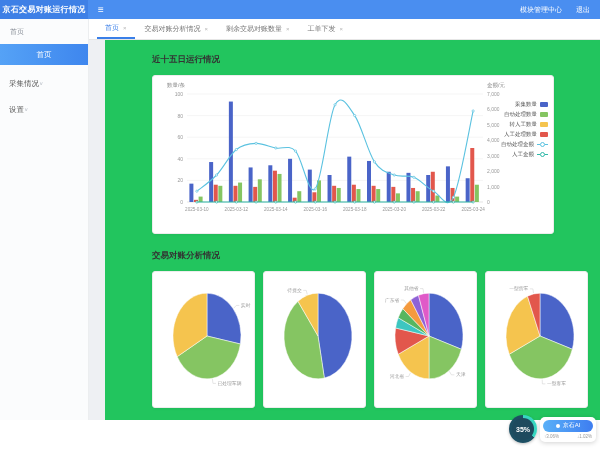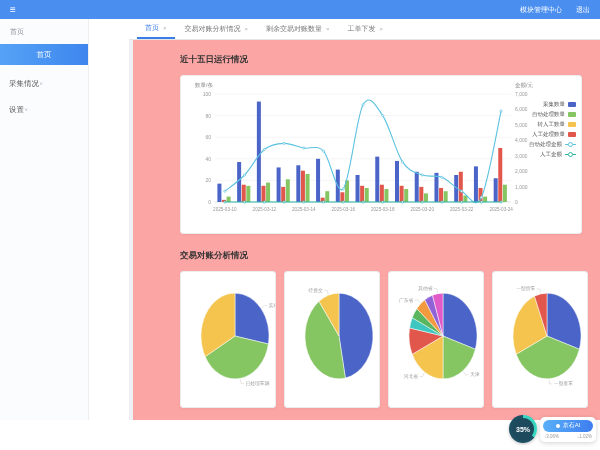--- a/index.html
+++ b/index.html
@@ -6,36 +6,36 @@
     font-family:"Liberation Sans",sans-serif;background:#fff;position:relative;}
   svg{font-family:inherit;}
   
   .topbar{height:19px;background:#4a8ef0;display:flex;align-items:center;color:#fff;}
   .brand{width:88px;height:100%;background:#3e80e6;font-size:8px;font-weight:bold;
     display:flex;align-items:center;justify-content:center;letter-spacing:.3px;white-space:nowrap;}
   .burger{margin-left:10px;font-size:10px;line-height:1;cursor:pointer;}
   .top-links{margin-left:auto;display:flex;gap:14px;font-size:7px;padding-right:10px;}
   .top-links span{cursor:pointer;}
   
-  .layout{display:flex;height:401px;gap:40px;}
+  .layout{display:flex;height:401px;}
   .sidebar{width:88px;background:#fbfcfd;border-right:1px solid #eceef0;font-size:7.5px;color:#555;flex:none;}
   .side-header{padding:8px 10px 7px;color:#8a8f99;font-size:7px;}
   .side-item{height:21px;display:flex;align-items:center;justify-content:flex-start;
     padding:0 9px;cursor:pointer;margin-bottom:5px;}
   .side-item.active{background:linear-gradient(90deg,#55a2f6,#3e86ee);color:#fff;justify-content:center;margin-bottom:8px;}
   .chev{color:#b9bec6;font-size:6px;transform:scaleY(.8);}
   .main{flex:1;background:#eef0f3;display:flex;flex-direction:column;min-width:0;}
   
   .tabbar{height:20px;background:#fff;border-bottom:1px solid #e6e6e6;display:flex;
     align-items:stretch;padding-left:8px;gap:2px;flex:none;}
   .tab{font-size:7px;color:#777;padding:0 8px;display:flex;gap:4px;align-items:center;cursor:pointer;}
   .tab.active{color:#3a7fe8;border-bottom:2px solid #3a7fe8;}
   .tab .x{color:#b5b5b5;font-size:6px;}
   
-  .content{flex:1;background:#fca5a5;margin-left:4px;padding:8px 12px 0 47px;position:relative;overflow:hidden;}
+  .content{flex:1;background:#22c55e;margin-left:16px;padding:8px 12px 0 47px;position:relative;overflow:hidden;}
   .sec-title{font-size:8.5px;font-weight:600;color:#333;margin:6px 0 9px;}
   .chart-card{width:400px;height:157px;border:1px solid #ededed;border-radius:3px;
     box-shadow:0 1px 3px rgba(0,0,0,.05);position:relative;margin-bottom:16px;background:#fff;}
   .legend{position:absolute;right:3px;top:24px;display:flex;flex-direction:column;gap:3px;
     align-items:flex-end;font-size:5.5px;color:#555;background:rgba(255,255,255,.55);padding:1px 2px;}
   .legend-row{display:flex;align-items:center;gap:3px;cursor:pointer;}
   .sw{width:8px;height:5px;border-radius:1px;display:inline-block;}
   .lm{display:inline-flex;align-items:center;}
   .lm-l{width:3px;height:1px;background:currentColor;display:inline-block;}
   .lm-c{width:3px;height:3px;border:1px solid currentColor;border-radius:50%;display:inline-block;}
@@ -52,20 +52,21 @@
   .ai-card{width:50px;background:#fff;border-radius:5px;box-shadow:0 1px 5px rgba(0,0,0,.18);padding:3px;cursor:pointer;}
   .ai-pill{height:12px;border-radius:6px;background:linear-gradient(90deg,#59b0f8,#3e7df0);
     color:#fff;font-size:6px;display:flex;align-items:center;justify-content:center;gap:3px;}
   .dot{width:4px;height:4px;border-radius:50%;background:#fff;display:inline-block;}
   .ai-stats{display:flex;justify-content:space-between;font-size:4.5px;color:#999;margin-top:2px;padding:0 1px;}
 </style>
 </head>
 <body>
 
 <div class="topbar">
+  <div class="brand">京石交易对账运行情况</div>
   <span class="burger">≡</span>
   <div class="top-links">
     <span>模块管理中心</span>
     <span>退出</span>
   </div>
 </div>
 
 <div class="layout">
 
   <div class="sidebar">

